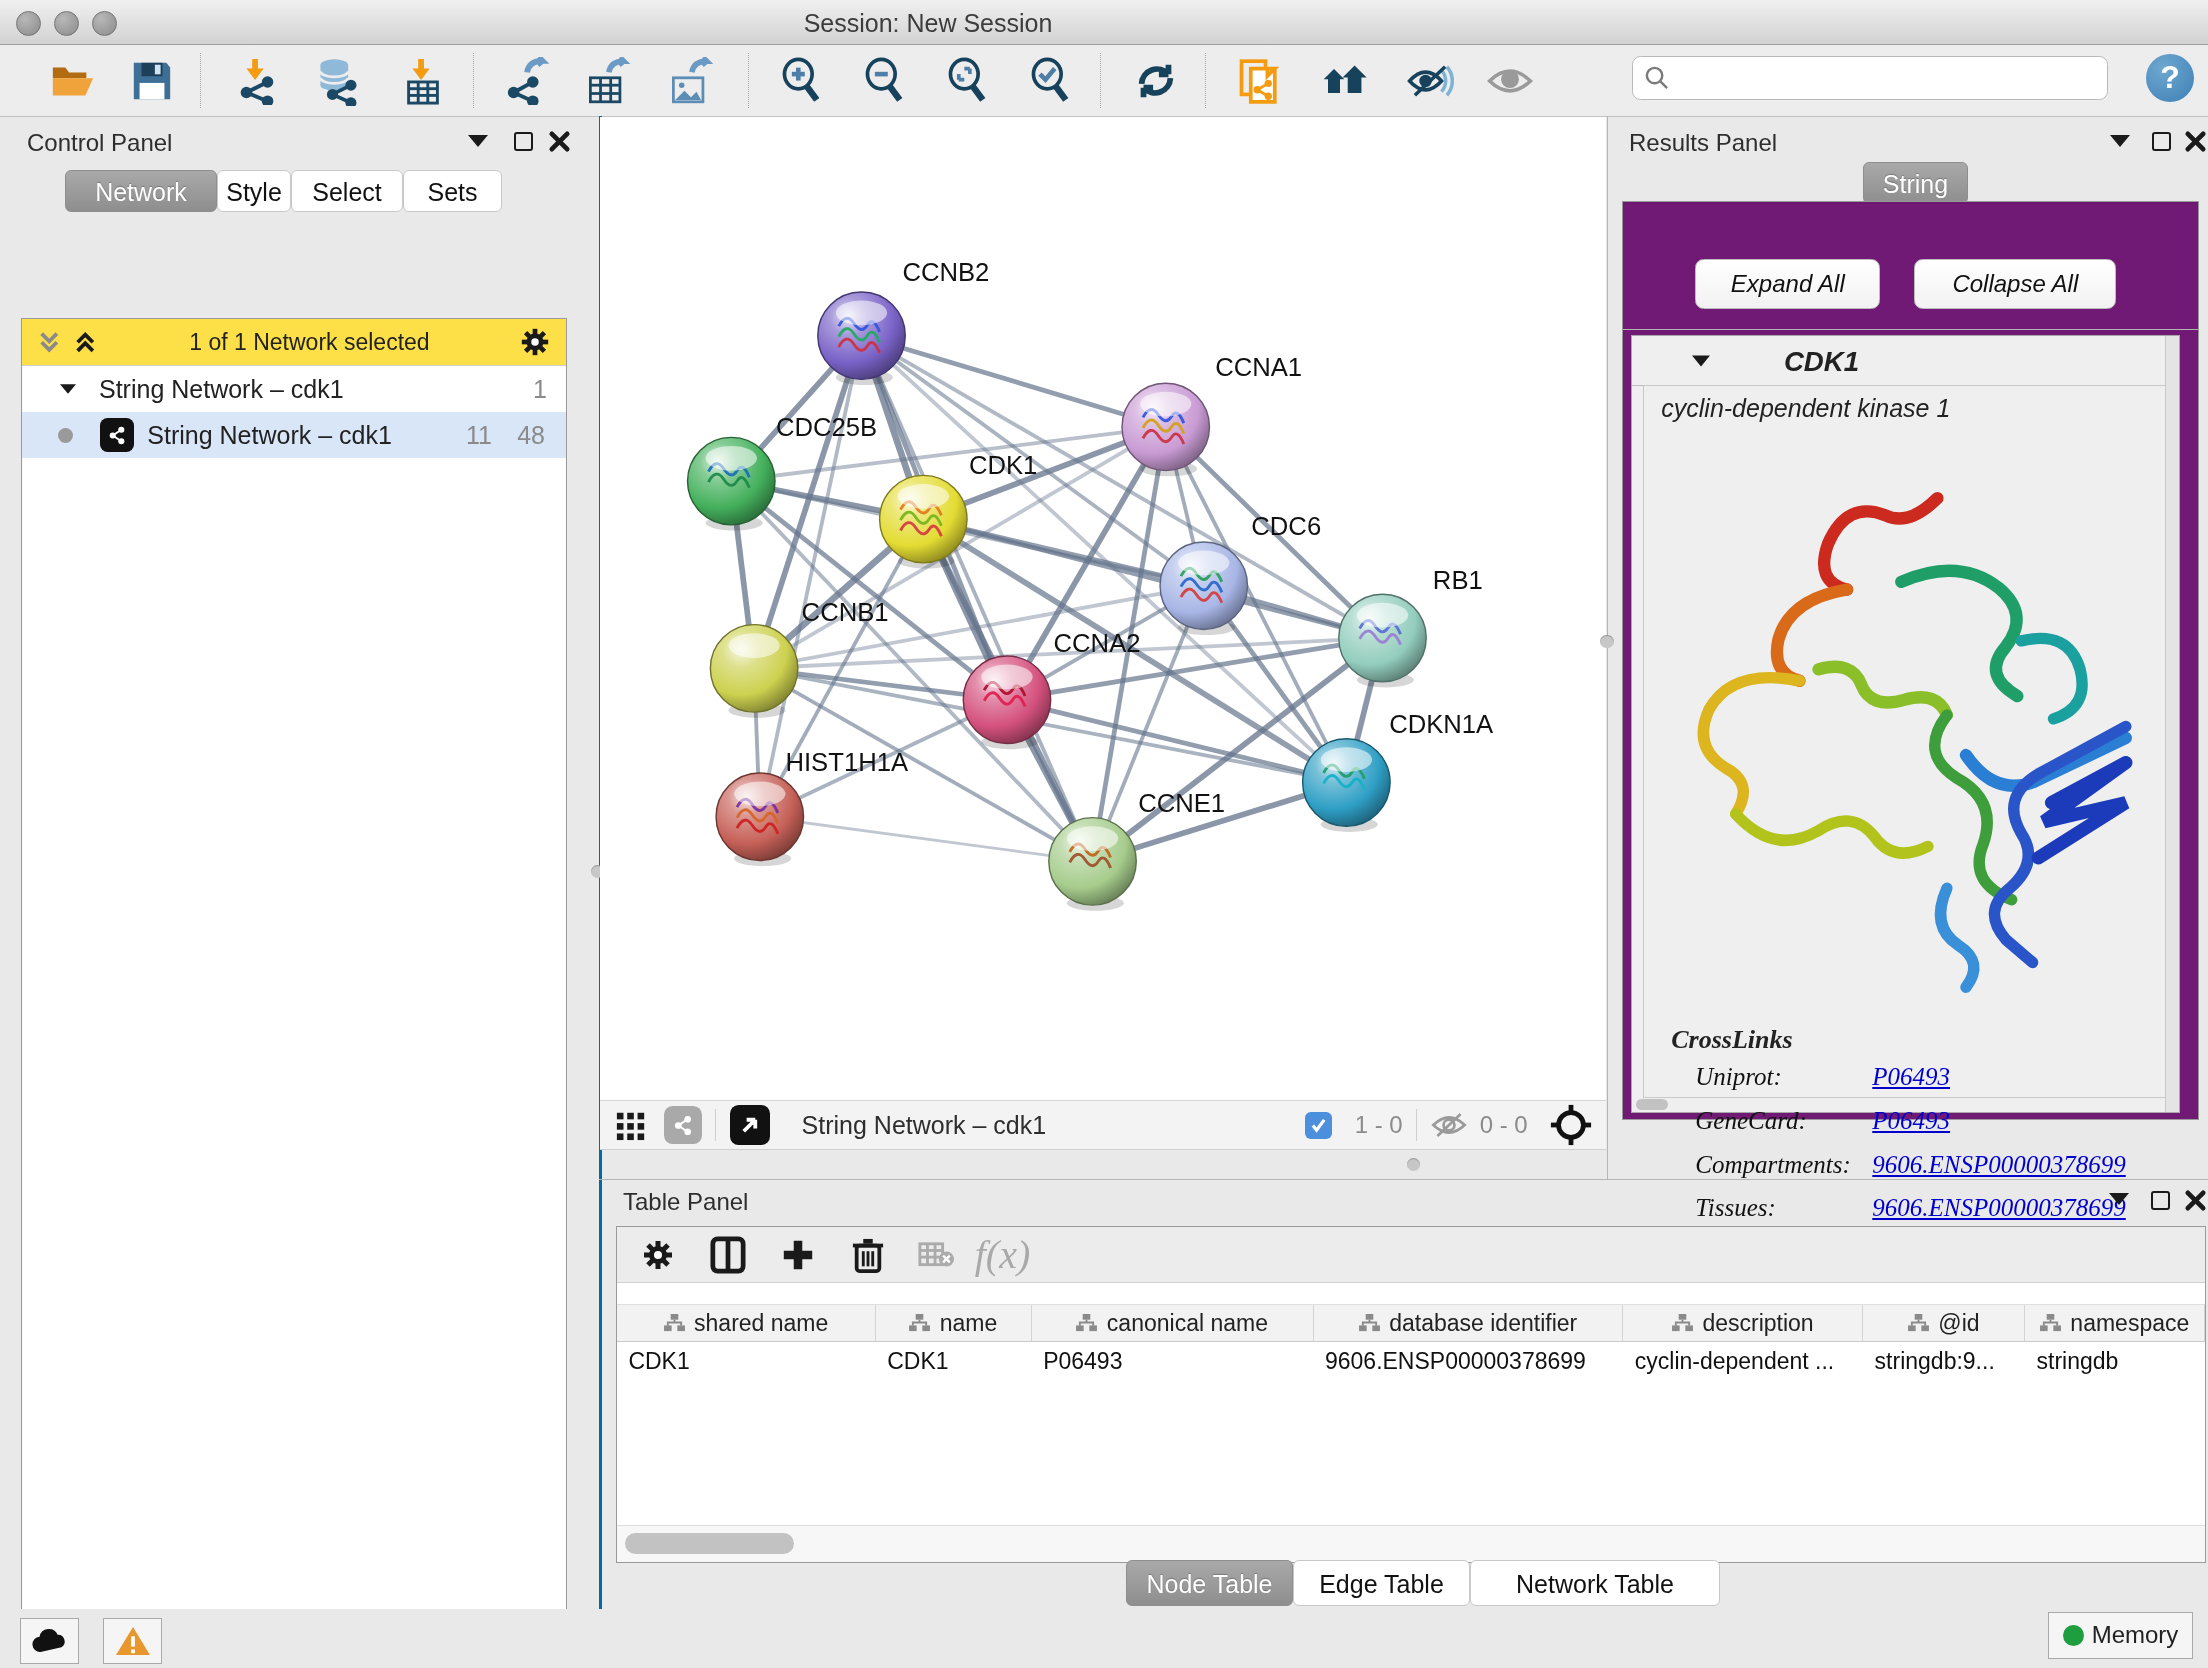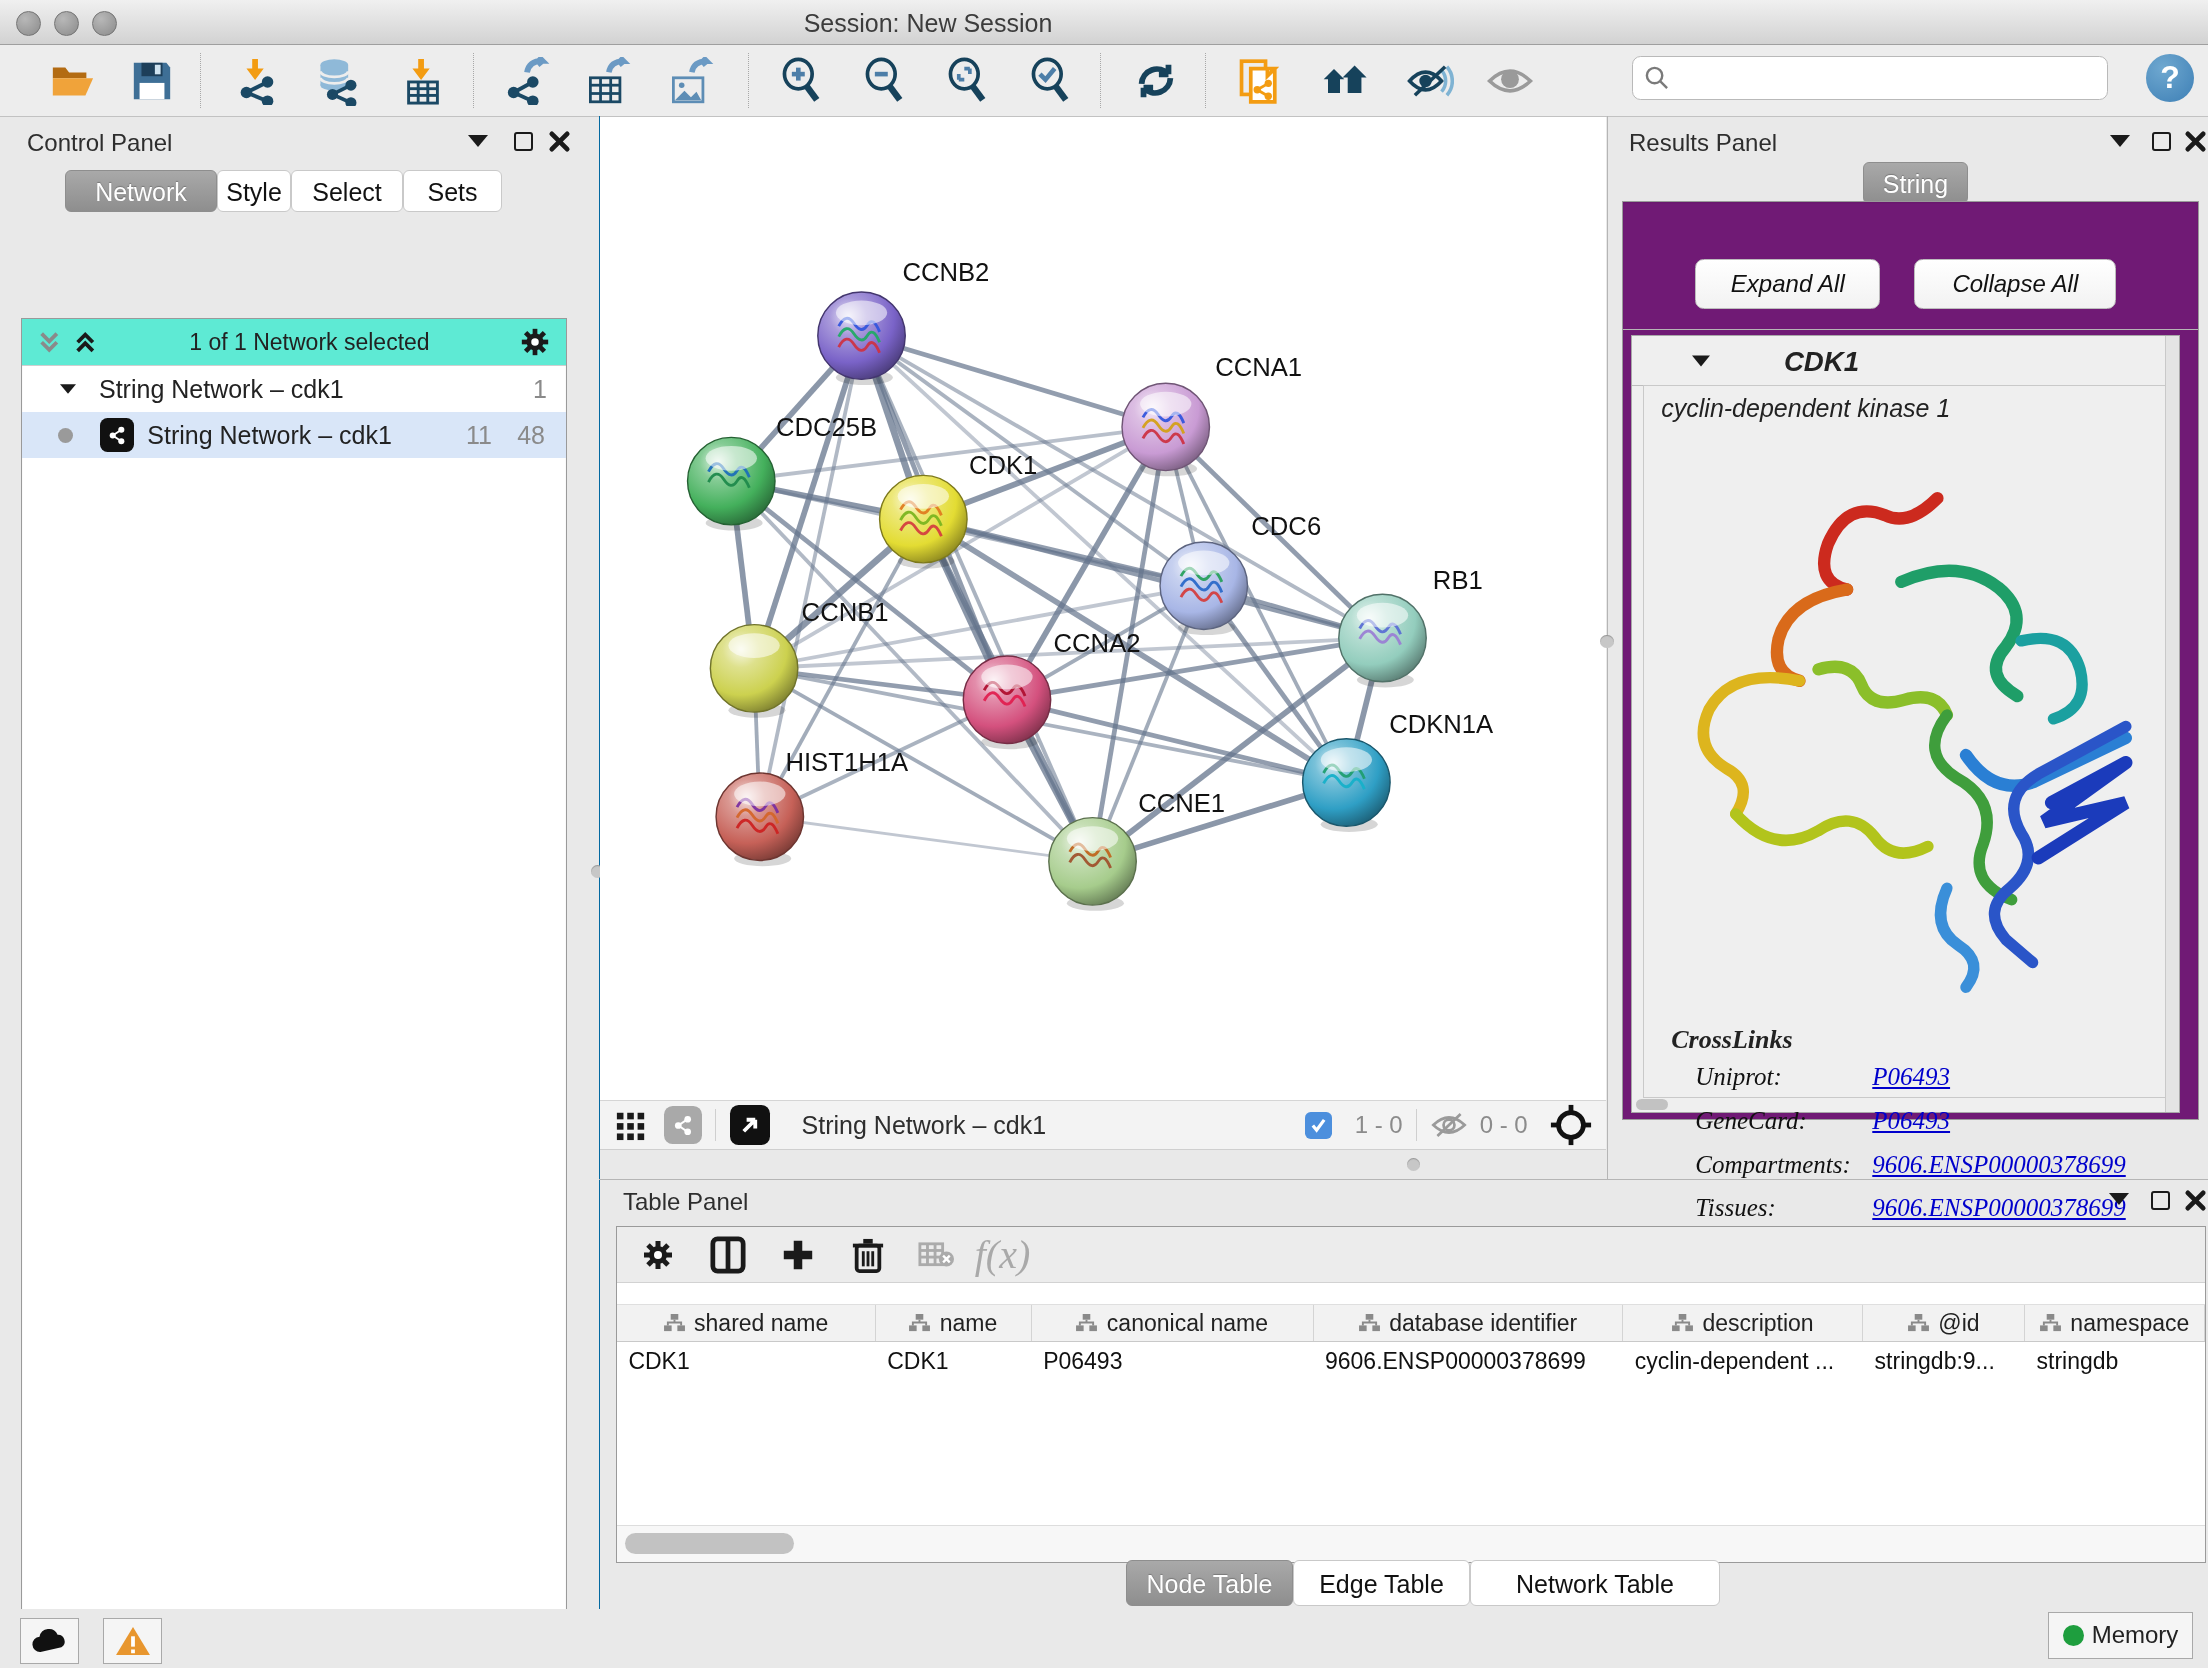--- a/index.html
+++ b/index.html
@@ -26,21 +26,21 @@
   .panel-title{font-size:24px;color:#2e2e2e;}
   .hdr-ic{display:inline-block;}
   .tri-down{width:0;height:0;border-left:10.5px solid transparent;border-right:10.5px solid transparent;border-top:12.4px solid #1a1a1a;}
   .sq{width:19px;height:19px;border:2.9px solid #1a1a1a;border-radius:2.9px;box-sizing:border-box;background:transparent;}
   .sunken{border:1px solid #9a9a9a;box-shadow:inset 0 1px 1.9px rgba(0,0,0,.08);}
   .tab{height:42px;line-height:42px;text-align:center;font-size:25px;background:#fff;
     border:1px solid #c9c9c9;border-radius:6px;color:#111;box-sizing:border-box;}
   .tab.sel{background:linear-gradient(#a9a9a9,#8e8e8e);color:#fff;text-shadow:0 -1px 1px rgba(0,0,0,.25);border-color:#8e8e8e;}
   
   .ctl-box{left:21px;top:202px;width:544px;height:1381px;background:#fff;}
-  .ctl-statusbar{left:0;top:0;width:100%;height:46px;background:#5eead4;border-bottom:1px solid #cfcfcf;
+  .ctl-statusbar{left:0;top:0;width:100%;height:46px;background:#fde047;border-bottom:1px solid #cfcfcf;
     display:flex;align-items:center;}
   .treerow{height:46px;display:flex;align-items:center;font-size:25px;position:relative;}
   .treerow .cnt{color:#8a8a8a;}
   .rowsel{background:#d9e6f8;}
   .netic{width:34px;height:34px;background:#111;border-radius:7.6px;display:flex;align-items:center;justify-content:center;}
   
   .netcanvas{left:600px;top:117px;width:1006px;height:983px;background:#fff;}
   .netlabel{font-family:"Liberation Sans",sans-serif;font-size:27px;fill:#111;}
   .viewbar{left:600px;top:1100px;width:1006px;height:48px;background:#f3f3f3;border-top:1px solid #d5d5d5;border-bottom:1px solid #cfcfcf;
     display:flex;align-items:center;font-size:24px;color:#8b8b8b;}
@@ -256,21 +256,21 @@
   <div class="abs searchbox">
     <svg width="25" height="25" viewBox="0 0 26 26">
         <circle cx="11" cy="11" r="8" fill="none" stroke="#7a7a7a" stroke-width="2.5"></circle>
         <line x1="17" y1="17" x2="24" y2="24" stroke="#7a7a7a" stroke-width="2.5"></line>
       </svg>
     <input placeholder="" style="">
   </div>
   <div class="abs" style="left:2146px;top:8.6px;width:48px;height:48px;border-radius:50%;background:radial-gradient(circle at 35% 30%,#6fa8d0,#3d7fb5);display:flex;align-items:center;justify-content:center;color:#fff;font-size:32px;font-weight:bold;">?</div>
 </div>
 
-<div class="abs" style="left:0;top:116px;width:599px;height:1493px;border-right:1px solid #0369a1;">
+<div class="abs" style="left:0;top:116px;width:599px;height:1493px;border-right:3px solid #0369a1;">
   <div class="abs panel-title" style="left:27px;top:13.3px;">Control Panel</div>
   <div class="abs hdr-ic tri-down" style="left:468px;top:19px;"></div>
   <div class="abs hdr-ic sq" style="left:514px;top:16px;"></div>
   <svg class="abs" style="left:548px;top:14.3px;" width="23" height="23" viewBox="0 0 24 24">
       <g stroke="#1a1a1a" stroke-width="5" stroke-linecap="round">
         <line x1="4" y1="4" x2="20" y2="20"></line>
         <line x1="20" y1="4" x2="4" y2="20"></line>
       </g>
     </svg>
 

